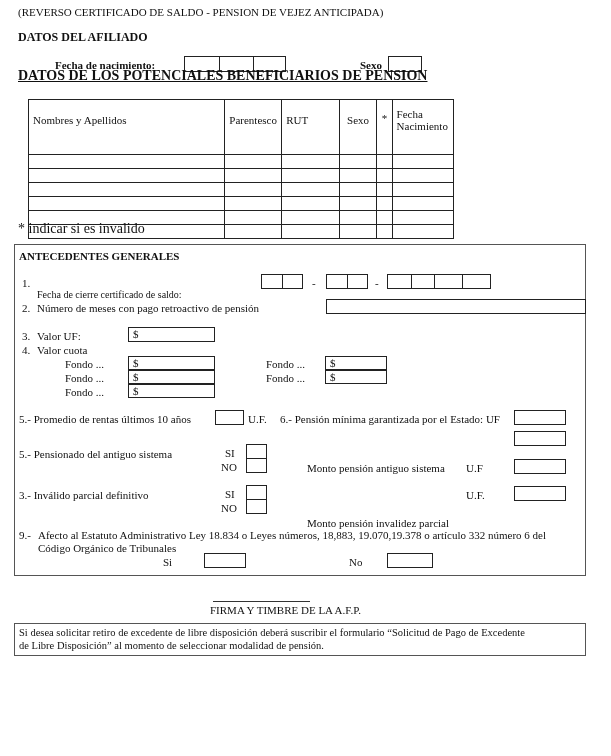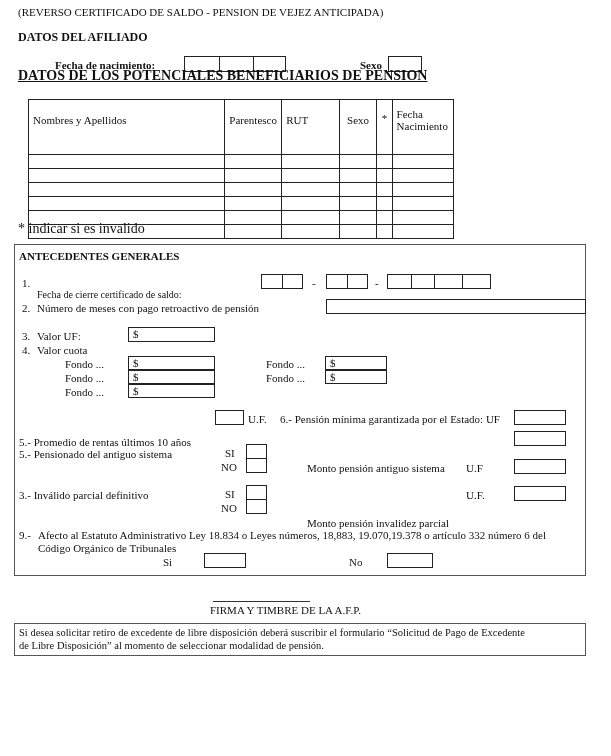--- a/index.html
+++ b/index.html
@@ -140,21 +140,21 @@
 <div class="t" style="left:65px;top:372px;">Fondo ...</div>
 <div class="box dollar" style="left:128px;top:370px;width:87px;height:14px;">$</div>
 <div class="t" style="left:65px;top:386px;">Fondo ...</div>
 <div class="box dollar" style="left:128px;top:384px;width:87px;height:14px;">$</div>
 
 <div class="t" style="left:266px;top:358px;">Fondo ...</div>
 <div class="box dollar" style="left:325px;top:356px;width:62px;height:14px;">$</div>
 <div class="t" style="left:266px;top:372px;">Fondo ...</div>
 <div class="box dollar" style="left:325px;top:370px;width:62px;height:14px;">$</div>
 
-<div class="t" style="left:19px;top:436px;">5.- Promedio de rentas últimos 10 años</div>
+<div class="t" style="left:19px;top:413px;">5.- Promedio de rentas últimos 10 años</div>
 <div class="box" style="left:215px;top:410px;width:29px;height:15px;"></div>
 <div class="t" style="left:248px;top:413px;">U.F.</div>
 <div class="t b" style="left:280px;top:413px;font-weight:normal;">6.- Pensión  mínima garantizada por el Estado: UF</div>
 <div class="box" style="left:514px;top:410px;width:52px;height:15px;"></div>
 <div class="box" style="left:514px;top:431px;width:52px;height:15px;"></div>
 
 <div class="t" style="left:19px;top:448px;">5.- Pensionado del antiguo sistema</div>
 <div class="t" style="left:225px;top:447px;">SI</div>
 <div class="box" style="left:246px;top:444px;width:21px;height:15px;"></div>
 <div class="t" style="left:221px;top:461px;">NO</div>

